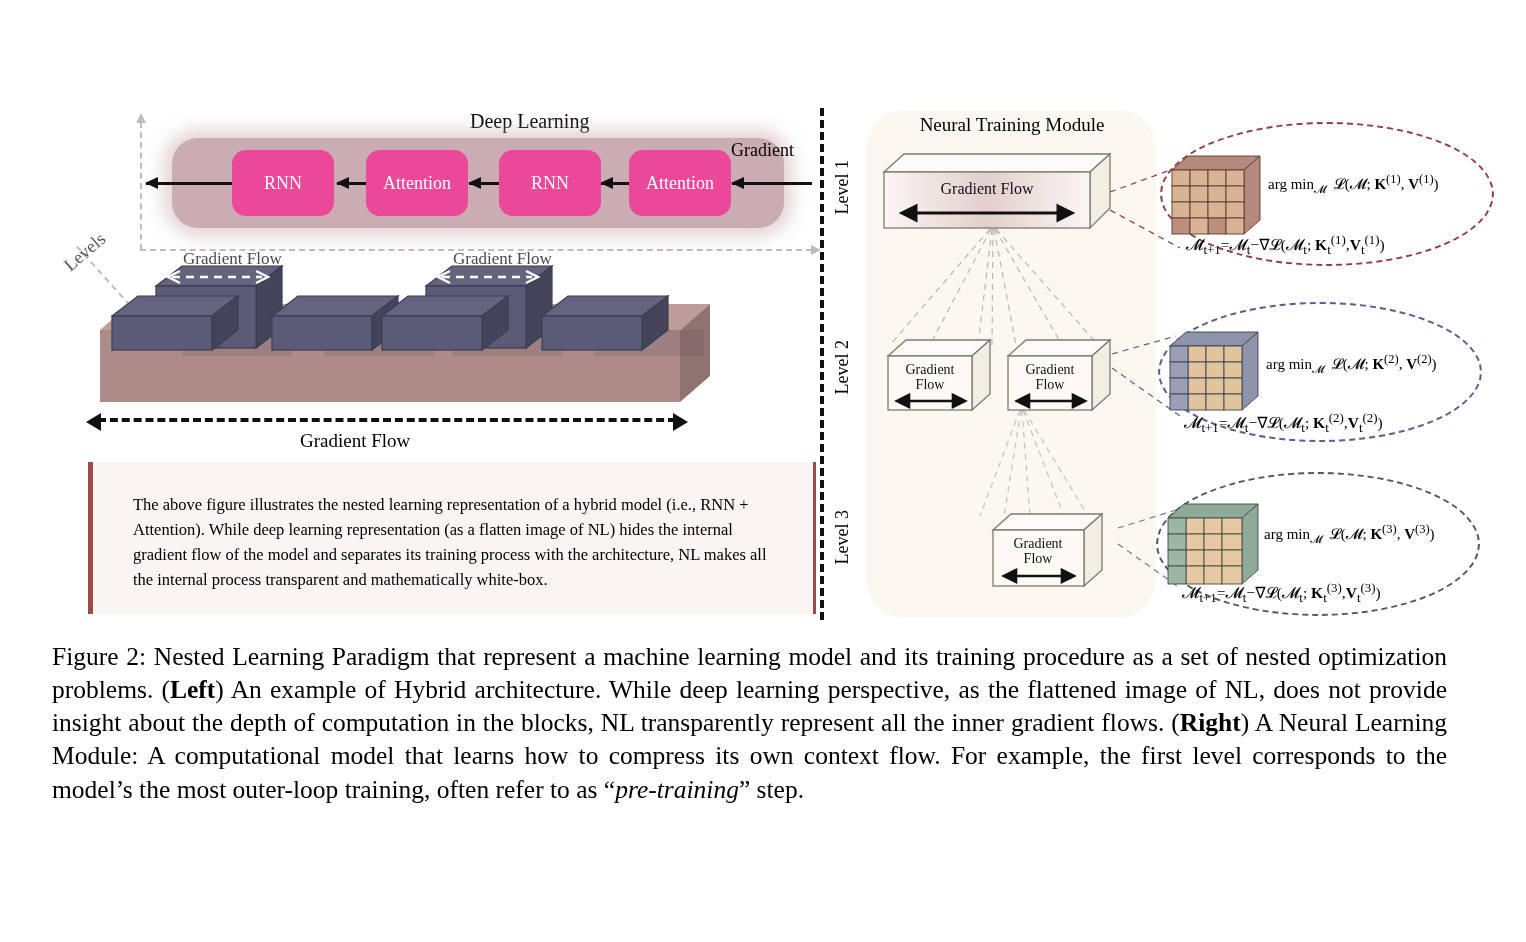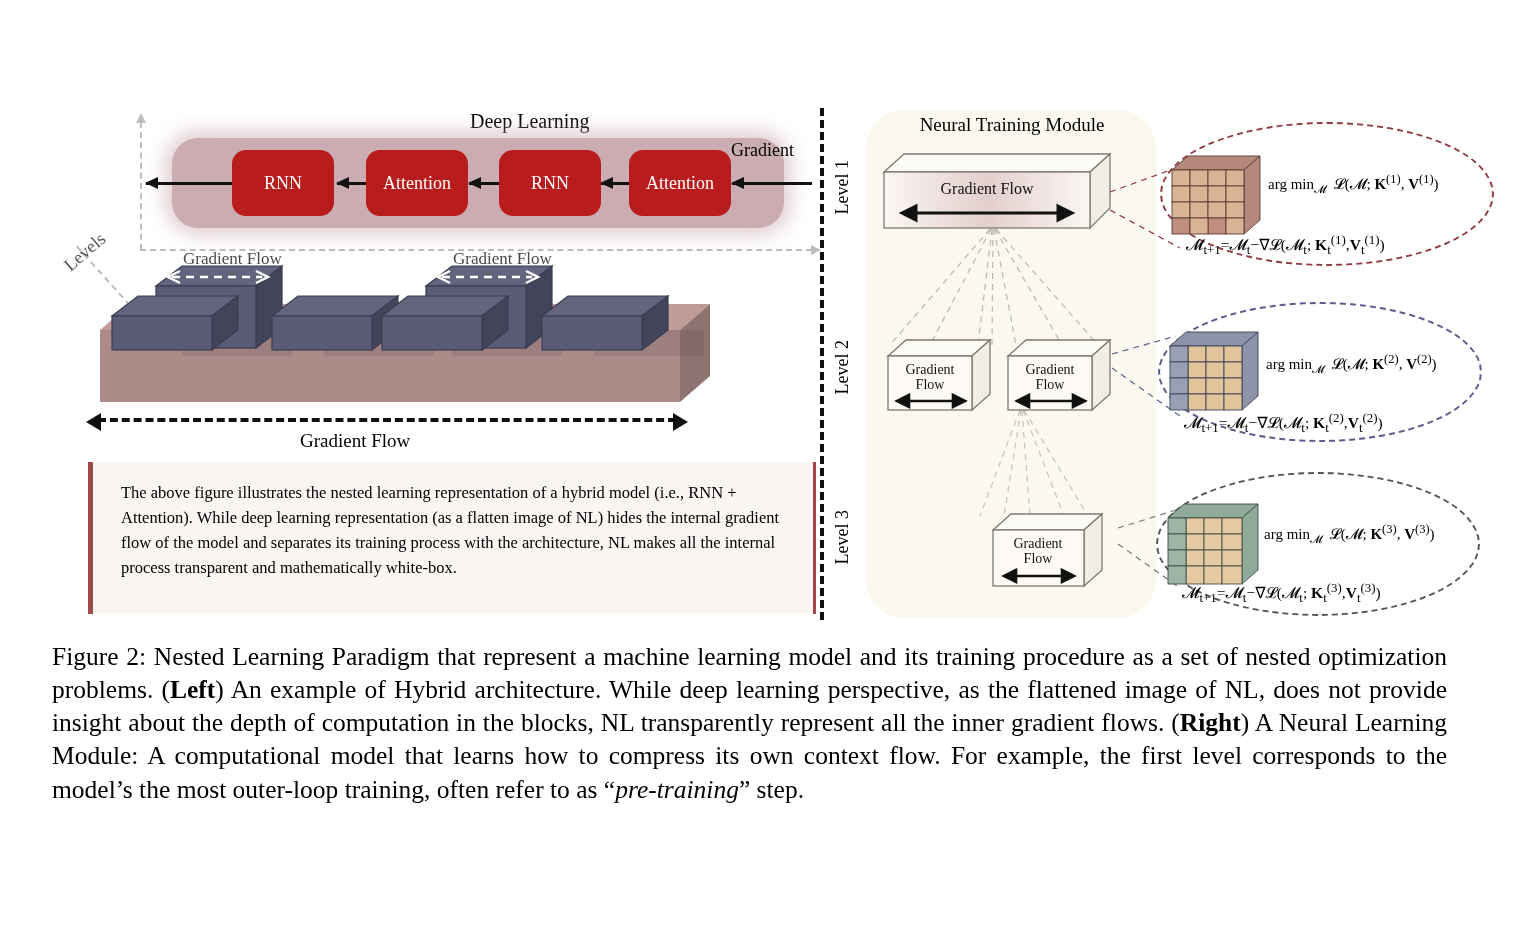--- a/index.html
+++ b/index.html
@@ -13,21 +13,21 @@
   .ctr{display:flex;align-items:center;justify-content:center;text-align:center;}
 
   
   .dl-title{left:470px;top:100px;font-size:20px;}
   .dl-capsule{
     left:172px;top:128px;width:612px;height:90px;border-radius:26px;
     background:#caacb2;
     box-shadow:0 0 18px 8px rgba(202,172,178,.55);
   }
   .dl-block{
-    width:102px;height:66px;border-radius:14px;background:#b91c1c;
+    width:102px;height:66px;border-radius:14px;background:#ec4899;
     color:#ffffff;font-size:18px;
   }
   .dl-b1{left:232px;top:140px;}
   .dl-b2{left:366px;top:140px;}
   .dl-b3{left:499px;top:140px;}
   .dl-b4{left:629px;top:140px;}
   .training-lbl{left:731px;top:130px;font-size:18px;}
 
   
   .arrow-l{position:absolute;height:3px;background:#111;top:172px;}
@@ -49,21 +49,21 @@
   .bigarrow{left:98px;top:408px;width:578px;height:0;border-top:4px dashed #111;}
   .bigarrow::before{content:"";position:absolute;left:-12px;top:-9px;
     border-top:9px solid transparent;border-bottom:9px solid transparent;border-right:15px solid #111;}
   .bigarrow::after{content:"";position:absolute;right:-12px;top:-9px;
     border-top:9px solid transparent;border-bottom:9px solid transparent;border-left:15px solid #111;}
   .bigarrow-lbl{left:300px;top:420px;font-size:19px;}
 
   
   .note{left:88px;top:452px;width:720px;height:152px;background:#faf4f3;
         border-left:5px solid #9d4a4a;border-right:3px solid #9d4a4a;}
-  .note p{margin:0;padding:18px 26px 0 28px;font-size:16.5px;line-height:1.52;}
+  .note p{margin:12px;padding:18px 26px 0 28px;font-size:16.5px;line-height:1.52;}
 
   
   .divider{left:820px;top:98px;width:0;height:512px;border-left:4px dashed #111;}
 
   
   .nlm-bg{left:866px;top:100px;width:290px;height:508px;background:#fbf9ef;border-radius:38px;}
   .nlm-title{left:892px;top:104px;width:240px;font-size:19px;}
 
   .lvl-lbl{font-size:18px;writing-mode:vertical-rl;transform:rotate(180deg);}
   .lvl1{left:832px;top:150px;}

